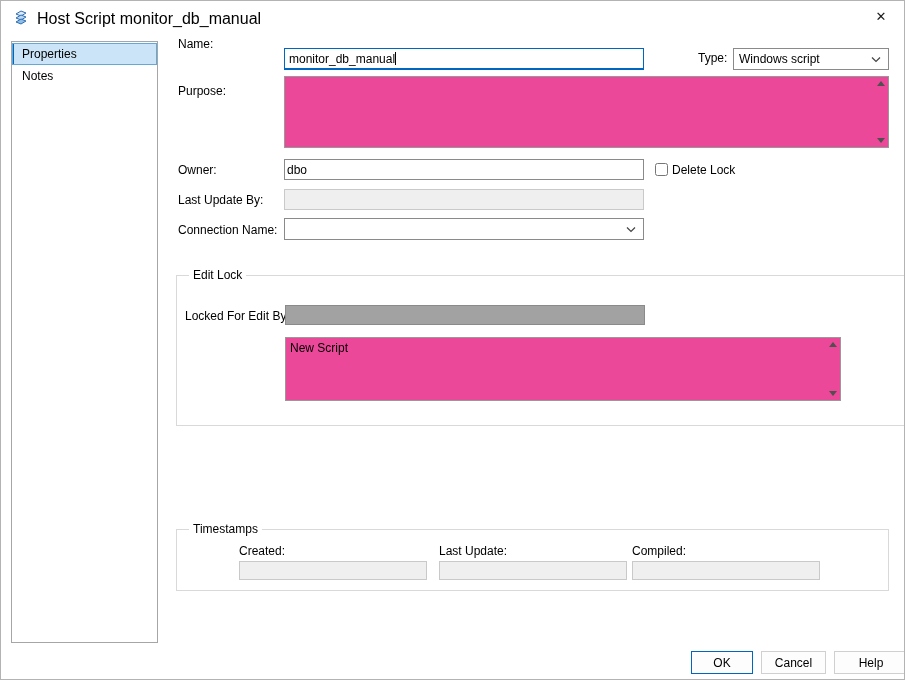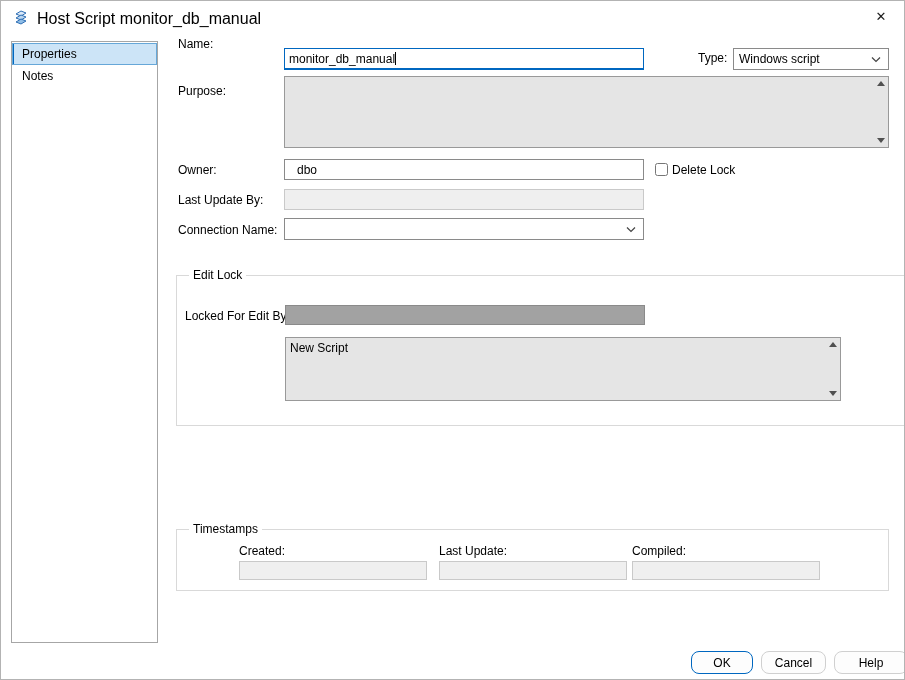--- a/index.html
+++ b/index.html
@@ -27,45 +27,45 @@
 
   
   .tb { position:absolute; background:#ffffff; border:1px solid #8a8a8a;
         padding:2px 4px; line-height:16px; overflow:hidden; white-space:nowrap; }
   .tb.focused { border:1px solid #0067c0; border-bottom:2px solid #0067c0; }
   .tb.disabled { background:#efefef; border-color:#c9c9c9; }
   .tb.locked { background:#a2a2a2; border-color:#8a8a8a; }
   .caret { display:inline-block; width:1px; height:13px; background:#000; vertical-align:-2px; }
 
   input.fld { position:absolute; background:#ffffff; border:1px solid #8a8a8a;
-              padding:2px 12px; font:inherit; }
+              padding:2px 2px; font:inherit; }
 
   
   .combo { position:absolute; background:#ffffff; border:1px solid #8a8a8a;
            padding:3px 20px 2px 5px; line-height:15px; white-space:nowrap; overflow:hidden; }
   .combo .chev { position:absolute; right:7px; top:8px; }
 
   
-  .multibox { position:absolute; background:#e5e5e5; border:1px solid #999999; }
+  .multibox { position:absolute; background:#ec4899; border:1px solid #999999; }
   .multibox .text { position:absolute; left:4px; top:3px; right:16px; line-height:14px; }
   .sb-up, .sb-dn { position:absolute; right:3px; width:0; height:0;
                    border-left:4px solid transparent; border-right:4px solid transparent; }
   .sb-up { top:4px; border-bottom:5px solid #505050; }
   .sb-dn { bottom:4px; border-top:5px solid #505050; }
 
   
   .chk { position:absolute; width:13px; height:13px; accent-color:#0067c0; }
 
   
   .groupbox { position:absolute; border:1px solid #d9d9d9; }
   .legend { position:absolute; top:-8px; left:12px; background:#ffffff; padding:0 4px; }
 
   
   .btn { position:absolute; height:23px; background:#fdfdfd; border:1px solid #d0d0d0;
-         border-radius:8px; font:inherit; text-align:center; }
+         border-radius:0; font:inherit; text-align:center; }
   .btn.default { border:1px solid #0067c0; }
 </style>
 </head>
 <body>
 
 <div class="dlg">
 
   <div class="titlebar">
     <svg class="app-icon" viewBox="0 0 16 16">
       <path d="M3 5 L8 2 L13 4 L8 7 Z" fill="#dbe9f8" stroke="#2f6fb5" stroke-width="1"></path>

